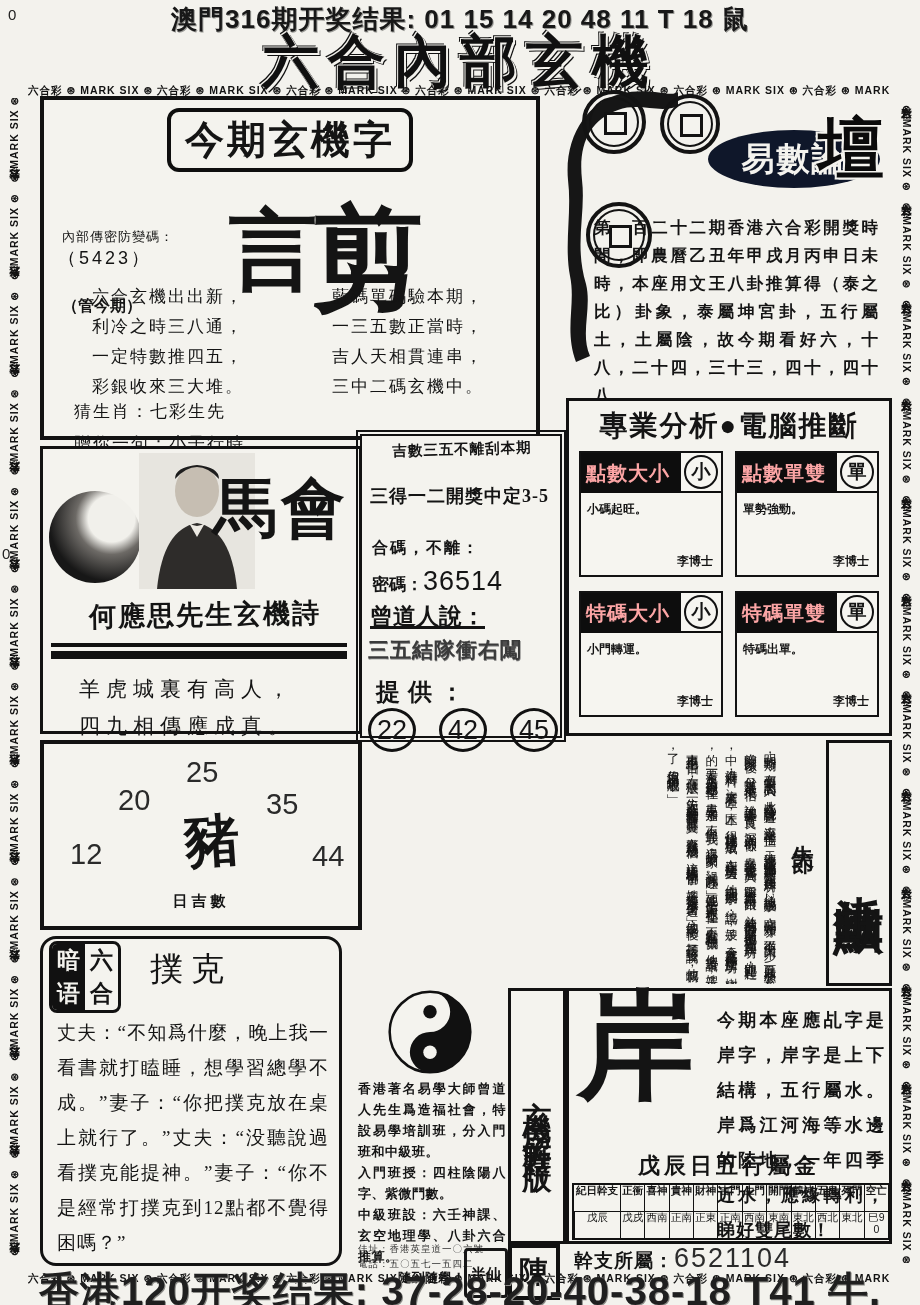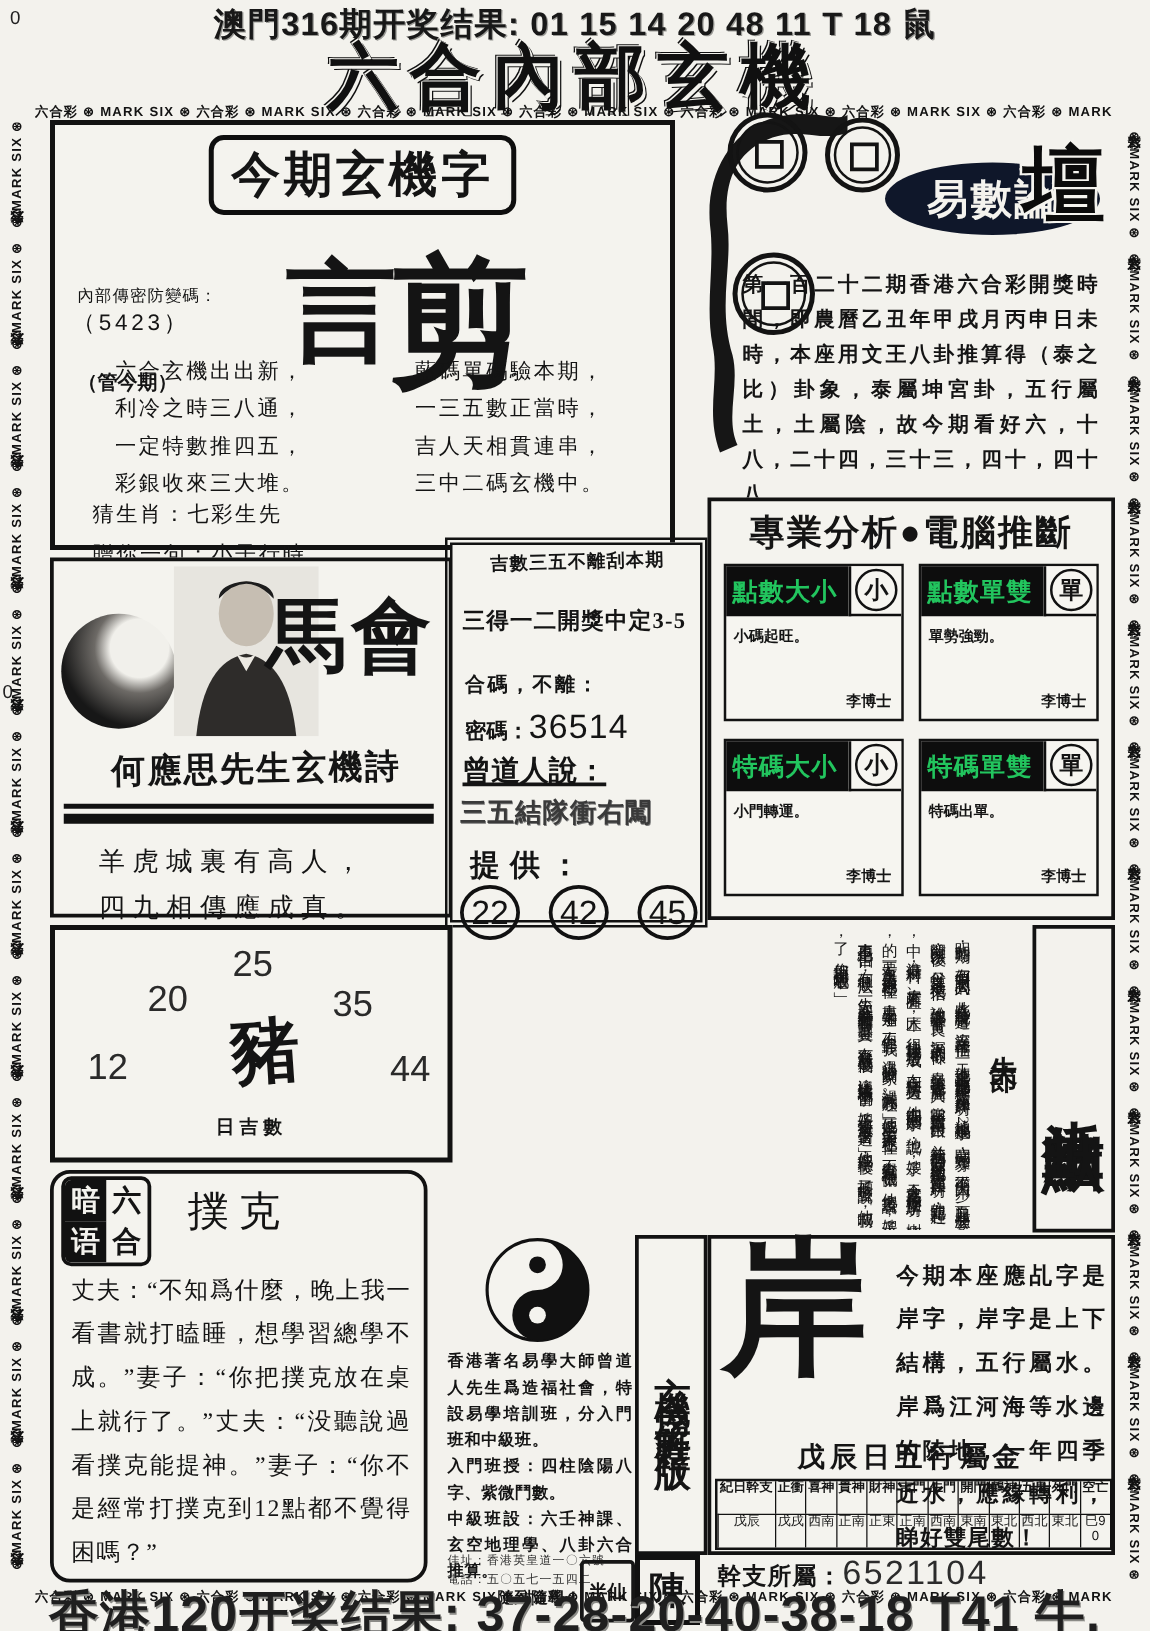--- a/index.html
+++ b/index.html
@@ -111,21 +111,21 @@
               letter-spacing:2px;text-align:justify;font-weight:bold;}
 
   
   #pro{left:566px;top:398px;width:326px;height:338px;}
   .pro-title{position:absolute;left:0;top:6px;width:100%;text-align:center;font-size:28px;font-weight:900;
              font-family:"Liberation Sans", sans-serif;letter-spacing:2px;}
   .cards{position:absolute;left:10px;top:50px;width:300px;display:grid;grid-template-columns:1fr 1fr;
          grid-gap:14px 12px;}
   .card{border:2px solid #121212;height:122px;position:relative;background:#f6f5f0;}
   .card-head{display:flex;height:40px;}
-  .card-label{flex:1;background:#0d0d0d;color:#22c55e;font-family:Liberation Mono, monospace;
+  .card-label{flex:1;background:#0d0d0d;color:#fca5a5;font-family:Liberation Mono, monospace;
               font-weight:800;font-size:20px;display:flex;align-items:center;padding-left:5px;letter-spacing:1px;}
   .card-badge{width:40px;border-left:2px solid #0d0d0d;border-bottom:2px solid #0d0d0d;display:flex;
               align-items:center;justify-content:center;background:#f6f5f0;}
   .card-badge b{width:30px;height:30px;border:2.5px solid #111;border-radius:50%;display:flex;align-items:center;
                 justify-content:center;font-size:19px;font-weight:800;font-family:"Liberation Sans", sans-serif;}
   .card-comment{position:absolute;left:6px;top:48px;font-size:12px;font-weight:bold;
                 font-family:"Liberation Sans", sans-serif;}
   .card-author{position:absolute;right:8px;bottom:5px;font-size:12px;font-weight:bold;
                font-family:"Liberation Sans", sans-serif;}
 

